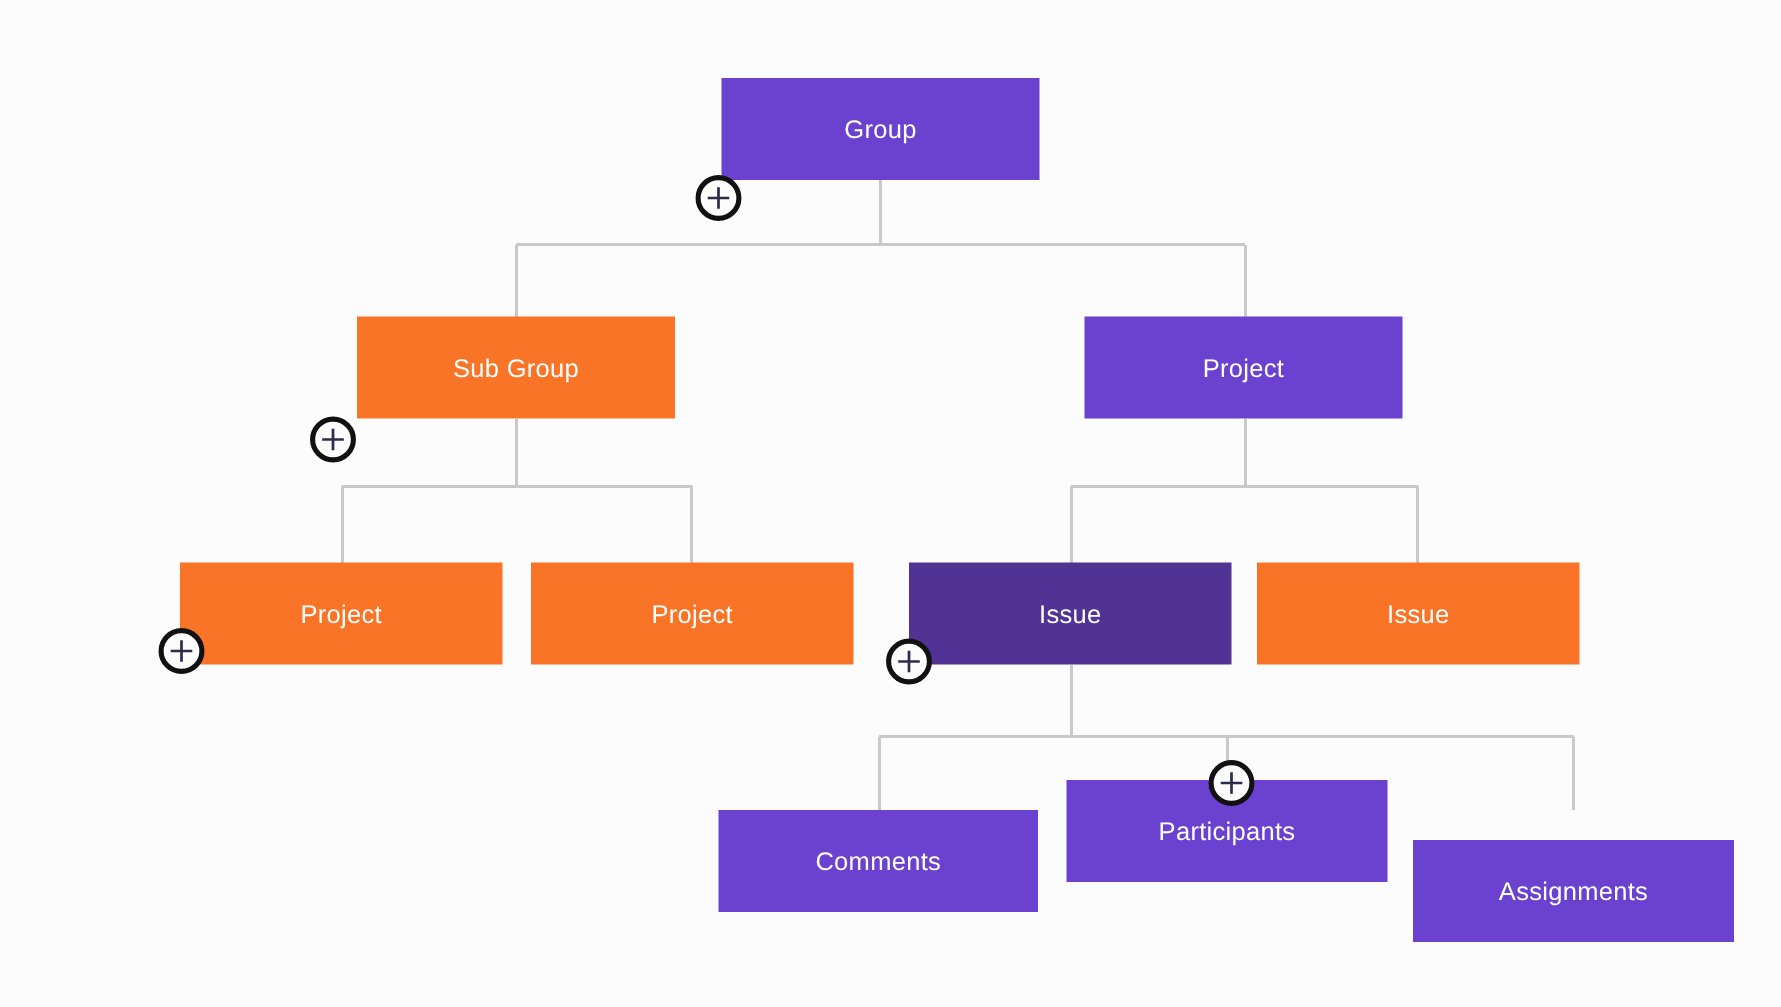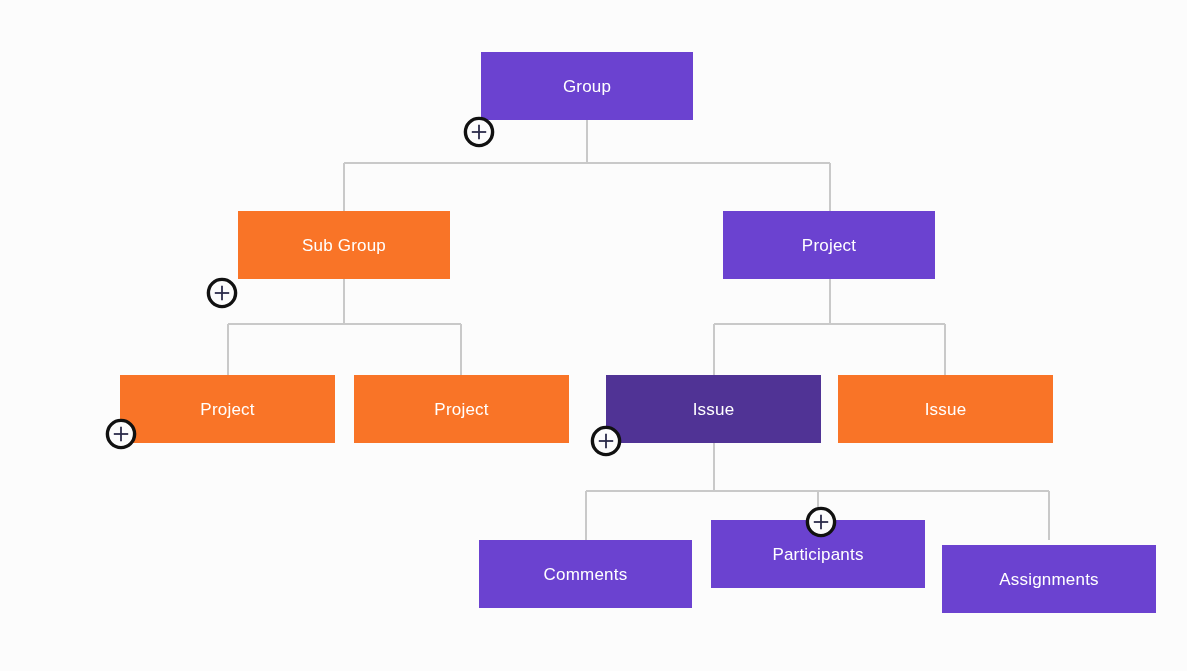--- a/index.html
+++ b/index.html
@@ -124,21 +124,21 @@
   </div>
 
   <div class="node" style="left:479px; top:540px; width:213px; height:68px; background:#6b42d0;">
     <span class="node-label">Comments</span>
   </div>
 
   <div class="node" style="left:711px; top:520px; width:214px; height:68px; background:#6b42d0;">
     <span class="node-label">Participants</span>
   </div>
 
-  <div class="node" style="left:942px; top:545px; width:214px; height:68px; background:#6b42d0;">
+  <div class="node" style="left:942px; top:560px; width:214px; height:68px; background:#6b42d0;">
     <span class="node-label">Assignments</span>
   </div>
 
   <div class="plus-badge" style="left:462px; top:115px;">
     <svg viewBox="0 0 34 34">
       <circle cx="17" cy="17" r="13.6" fill="#fcfcfc" stroke="#111111" stroke-width="3.4"></circle>
       <line x1="17" y1="9.8" x2="17" y2="24.2" stroke="#2b2b4a" stroke-width="1.8"></line>
       <line x1="9.8" y1="17" x2="24.2" y2="17" stroke="#2b2b4a" stroke-width="1.8"></line>
     </svg>
   </div>

